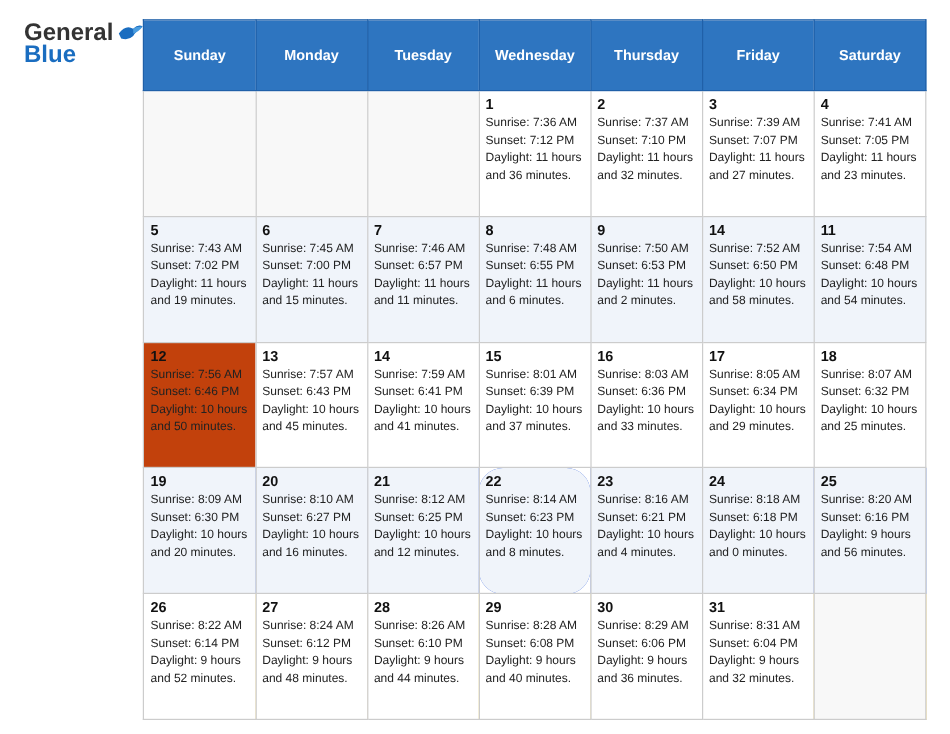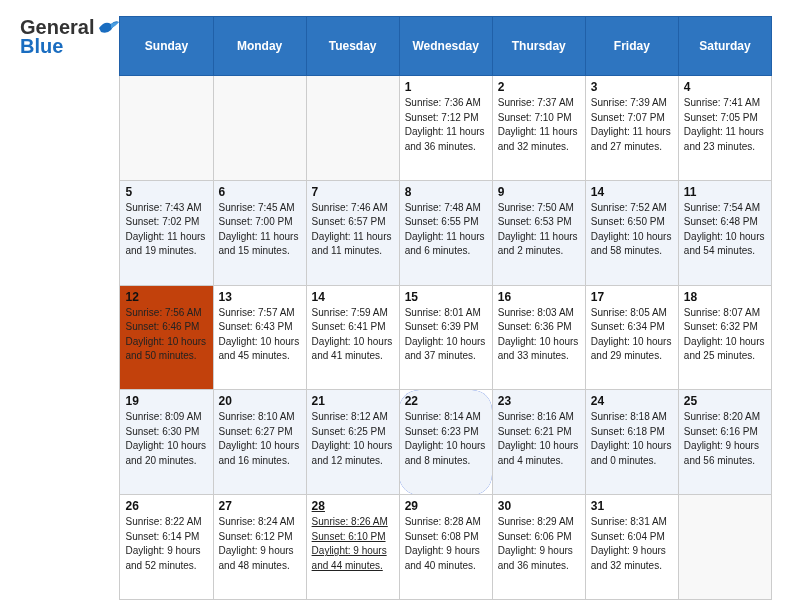--- a/index.html
+++ b/index.html
@@ -229,21 +229,21 @@
         </tr>
         <tr style="background: #eab308;">
           <td style="background: rgb(255, 255, 255);">
             <div class="day-num">26</div>
             <div class="day-info">Sunrise: 8:22 AM<br>Sunset: 6:14 PM<br>Daylight: 9 hours and 52 minutes.</div>
           </td>
           <td style="background: rgb(255, 255, 255);">
             <div class="day-num">27</div>
             <div class="day-info">Sunrise: 8:24 AM<br>Sunset: 6:12 PM<br>Daylight: 9 hours and 48 minutes.</div>
           </td>
-          <td style="background: rgb(255, 255, 255); text-decoration: underline;">
+          <td style="background: rgb(255, 255, 255);">
             <div class="day-num">28</div>
             <div class="day-info">Sunrise: 8:26 AM<br>Sunset: 6:10 PM<br>Daylight: 9 hours and 44 minutes.</div>
           </td>
           <td style="background: rgb(255, 255, 255);">
             <div class="day-num">29</div>
             <div class="day-info">Sunrise: 8:28 AM<br>Sunset: 6:08 PM<br>Daylight: 9 hours and 40 minutes.</div>
           </td>
           <td style="background: rgb(255, 255, 255);">
             <div class="day-num">30</div>
             <div class="day-info">Sunrise: 8:29 AM<br>Sunset: 6:06 PM<br>Daylight: 9 hours and 36 minutes.</div>

